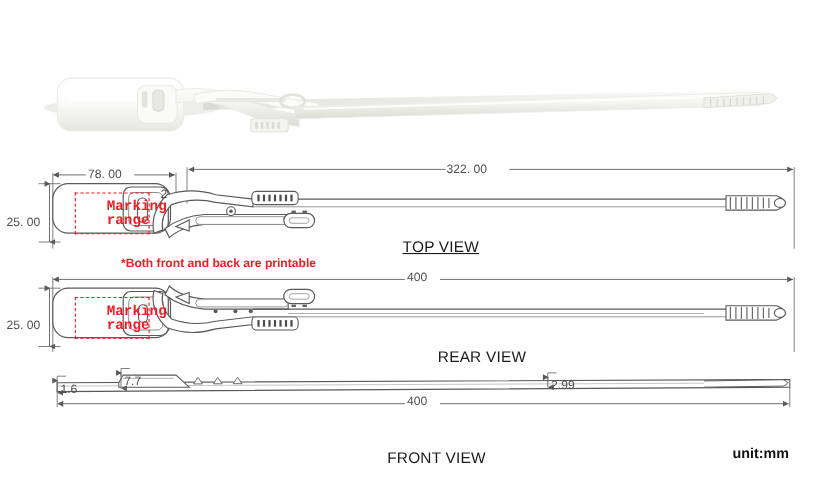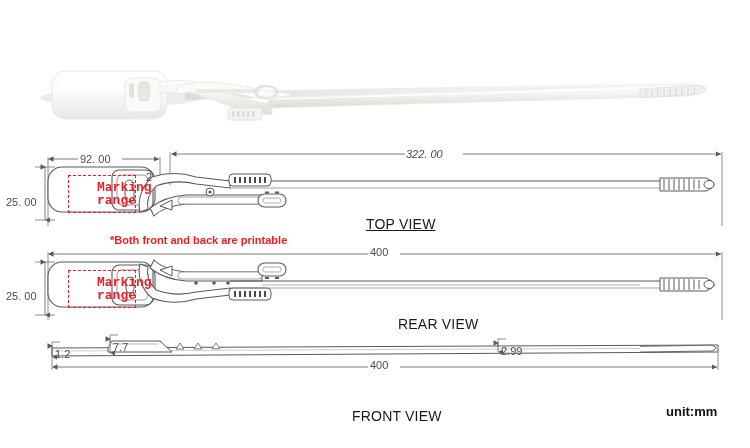--- a/index.html
+++ b/index.html
@@ -363,33 +363,33 @@
     </div>
   </div>
 
   <div class="abs" style="left:68px;top:270px;width:66px;height:36px;border:1.2px dashed #ee1c25;">
     <div class="marktxt" style="margin-top:5px;">
       <span>Marking</span><br>
       <span>range</span>
     </div>
   </div>
 
-  <div class="abs dimtxt" style="left:80px;top:153px;">92. 00</div>
-  <div class="abs dimtxt" style="left:406px;top:148px;font-style:italic;">322. 00</div>
+  <div class="abs dimtxt" style="left:80px;top:153px;">78. 00</div>
+  <div class="abs dimtxt" style="left:406px;top:148px;">322. 00</div>
   <div class="abs dimtxt" style="left:6px;top:196px;">25. 00</div>
   <div class="abs dimtxt" style="left:146px;top:171px;">2</div>
   <div class="abs viewlabel" style="left:366px;top:216px;text-decoration:underline;">TOP VIEW</div>
 
   <div class="abs redtxt" style="left:110px;top:234px;">*Both front and back are printable</div>
 
   <div class="abs dimtxt" style="left:370px;top:246px;">400</div>
   <div class="abs dimtxt" style="left:6px;top:290px;">25. 00</div>
   <div class="abs viewlabel" style="left:362px;top:316px;margin-left:36px;">REAR VIEW</div>
 
-  <div class="abs dimtxt" style="left:55px;top:348px;">1.2</div>
+  <div class="abs dimtxt" style="left:55px;top:348px;">1.6</div>
   <div class="abs dimtxt" style="left:113px;top:341px;">7.7</div>
   <div class="abs dimtxt" style="left:501px;top:345px;">2.99</div>
   <div class="abs dimtxt" style="left:370px;top:359px;">400</div>
   <div class="abs viewlabel" style="left:352px;top:408px;">FRONT VIEW</div>
 
   <div class="abs unittxt" style="left:666px;top:404px;">unit:mm</div>
 
 </div>
 
 </body></html>

